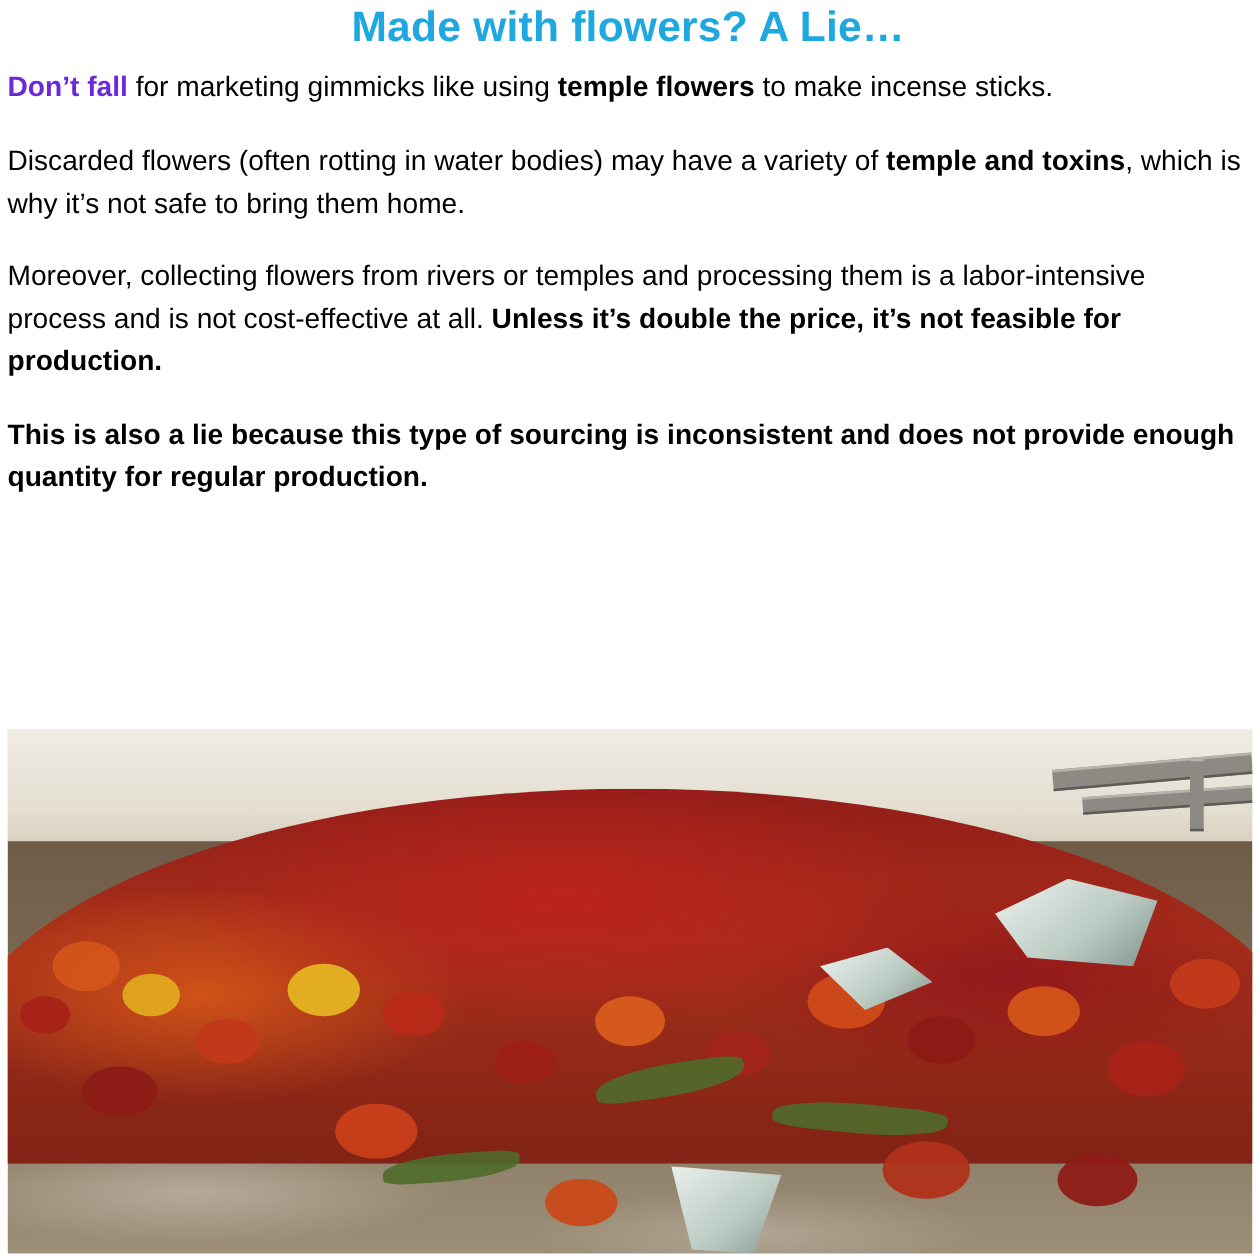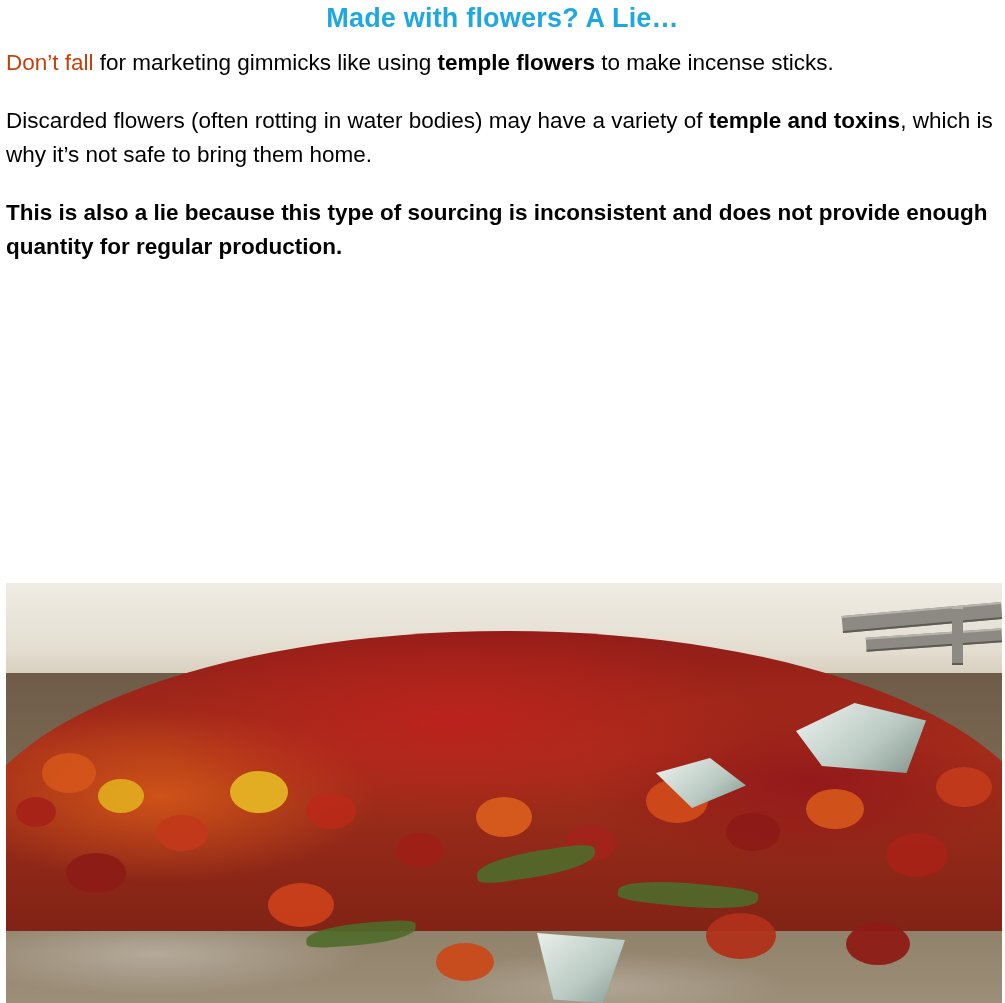--- a/index.html
+++ b/index.html
@@ -17,41 +17,41 @@
   .page {
     position: relative;
     width: 1005px;
     height: 1003px;
     box-sizing: border-box;
   }
   .title {
     text-align: center;
     color: #1fa8e0;
     font-weight: bold;
-    font-size: 27px;
+    font-size: 34px;
     line-height: 1.1;
     padding-top: 4px;
     margin: 0 0 12px 0;
     letter-spacing: 0.2px;
   }
   .body-text {
     padding: 0 8px 0 6px;
     font-size: 22.5px;
     line-height: 1.52;
   }
   .para {
     margin: 0 0 24px 0;
   }
   .para:last-child {
     margin-bottom: 18px;
     font-weight: bold;
   }
   .red-bold {
-    color: #c2410c;
-    font-weight: normal;
+    color: #6d28d9;
+    font-weight: bold;
   }
   .underline {
   }
   b, .bold {
     font-weight: bold;
   }
   .photo-wrap {
     position: absolute;
     left: 6px;
     top: 583px;
@@ -138,20 +138,21 @@
 
   <h1 class="title">Made with flowers?  A Lie…</h1>
 
   <div class="body-text">
 
     <p class="para"><span class="red-bold">Don’t fall</span><span> for </span><span class="underline">marketing gimmicks</span><span> like using </span><span class="bold">temple flowers</span><span> to make incense sticks.</span></p>
 
 
     <p class="para"><span>Discarded flowers (often rotting in water bodies) may have a variety of </span><span class="bold">temple and toxins</span><span>, which is why it’s not safe to bring them home.</span></p>
 
+    <p class="para"><span>Moreover, collecting flowers from rivers or temples and processing them is a labor-intensive process and is not cost-effective at all. </span><span class="bold">Unless it’s double the price, it’s not feasible for production.</span></p>
 
     <p class="para">This is  also a lie because this type of sourcing is inconsistent and does not provide enough quantity for regular production.</p>
 
   </div>
 
   <div class="photo-wrap">
     <div class="photo">
       <div class="sky"></div>
       <div class="ground"></div>
       <div class="mound"></div>

